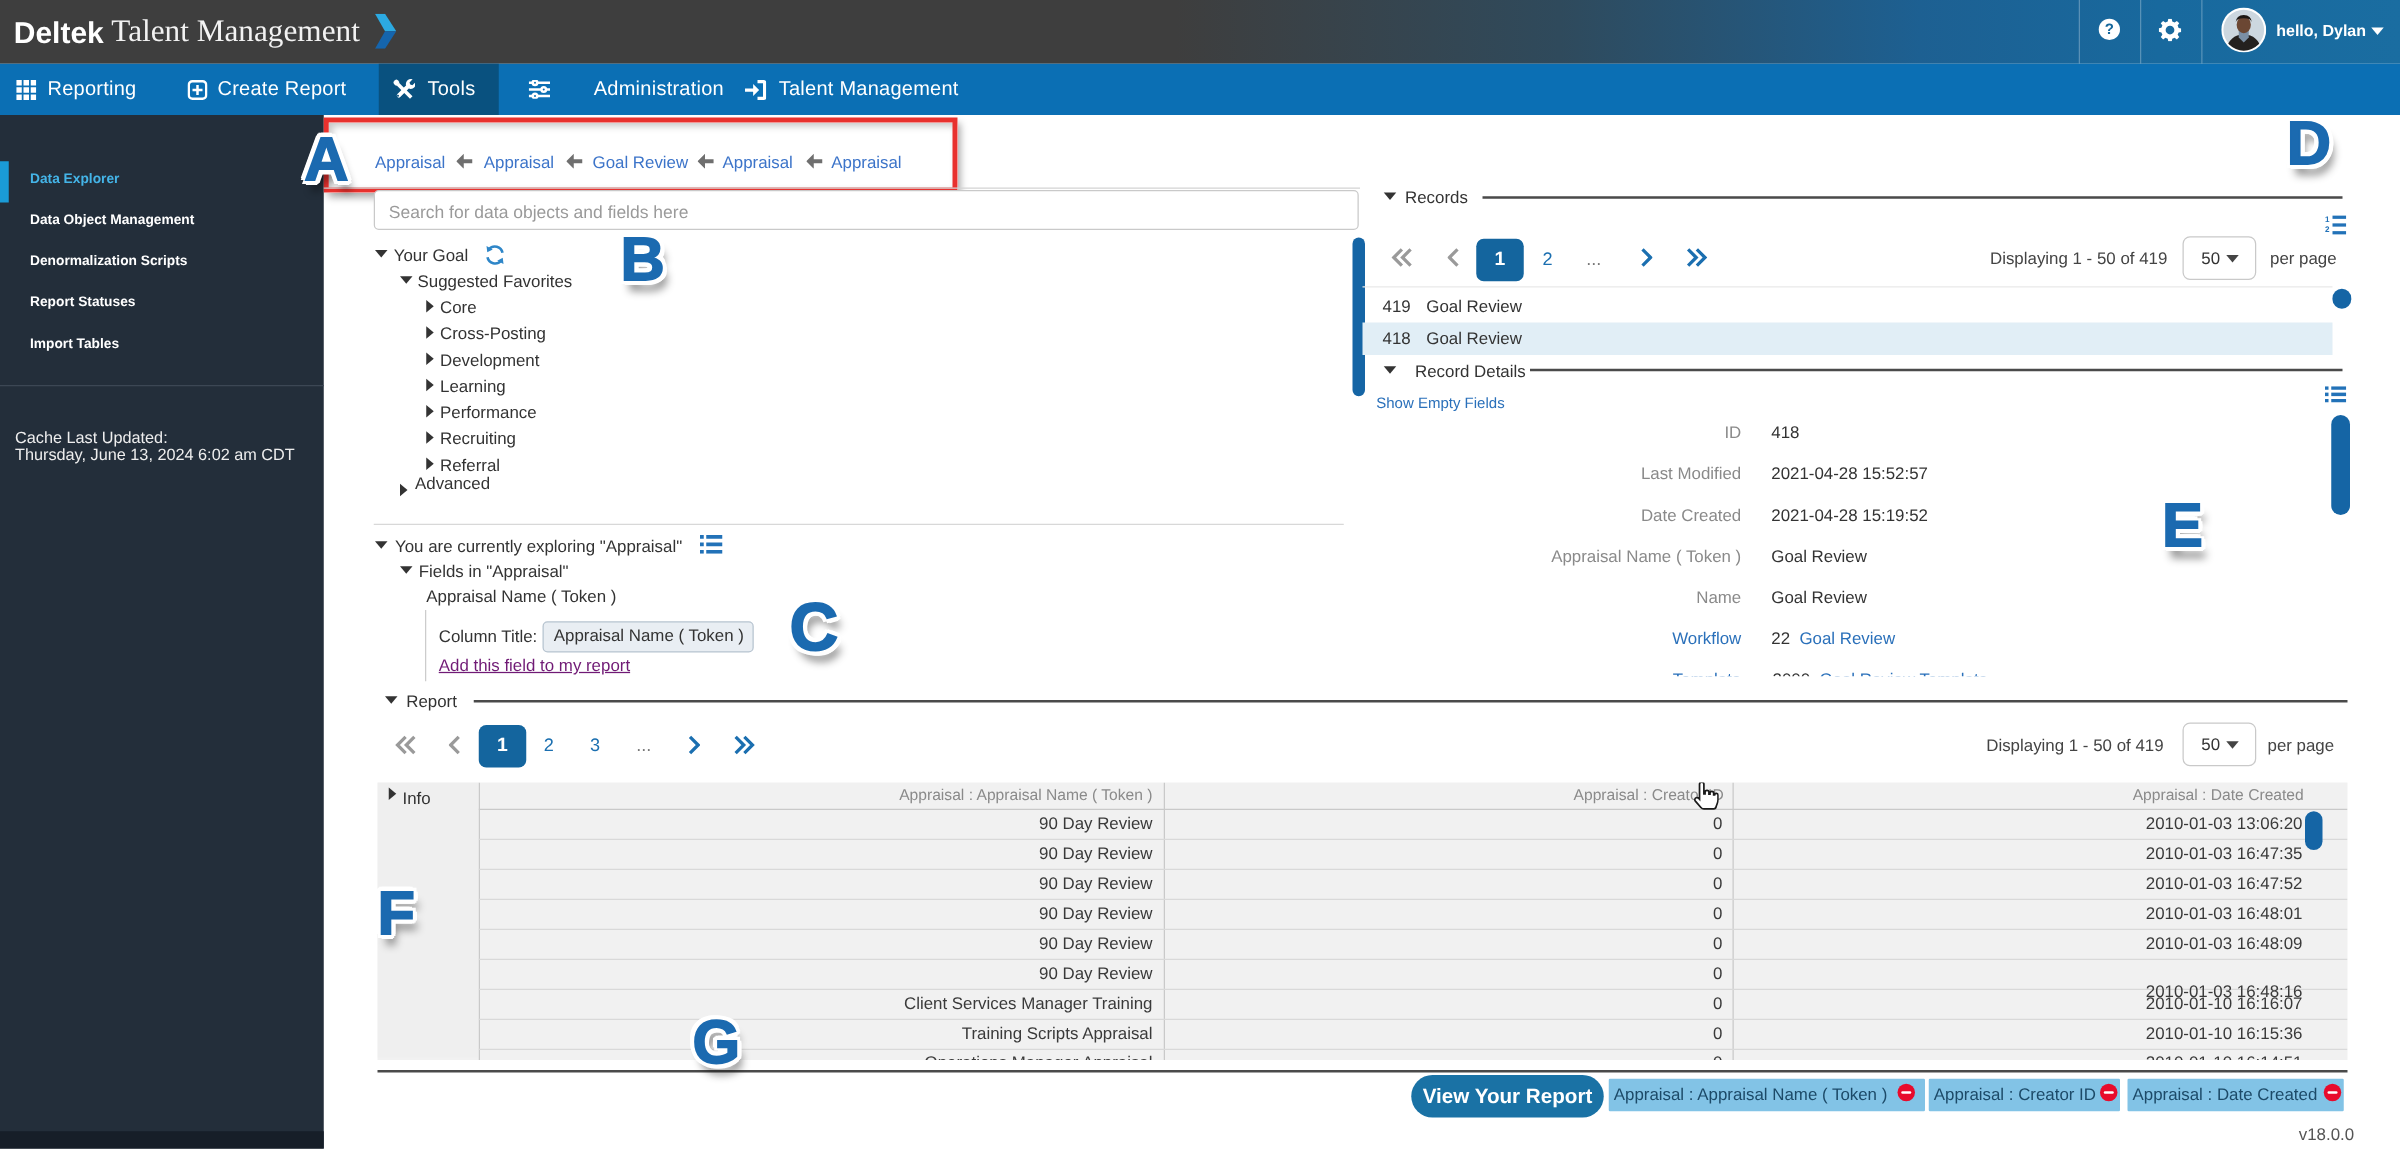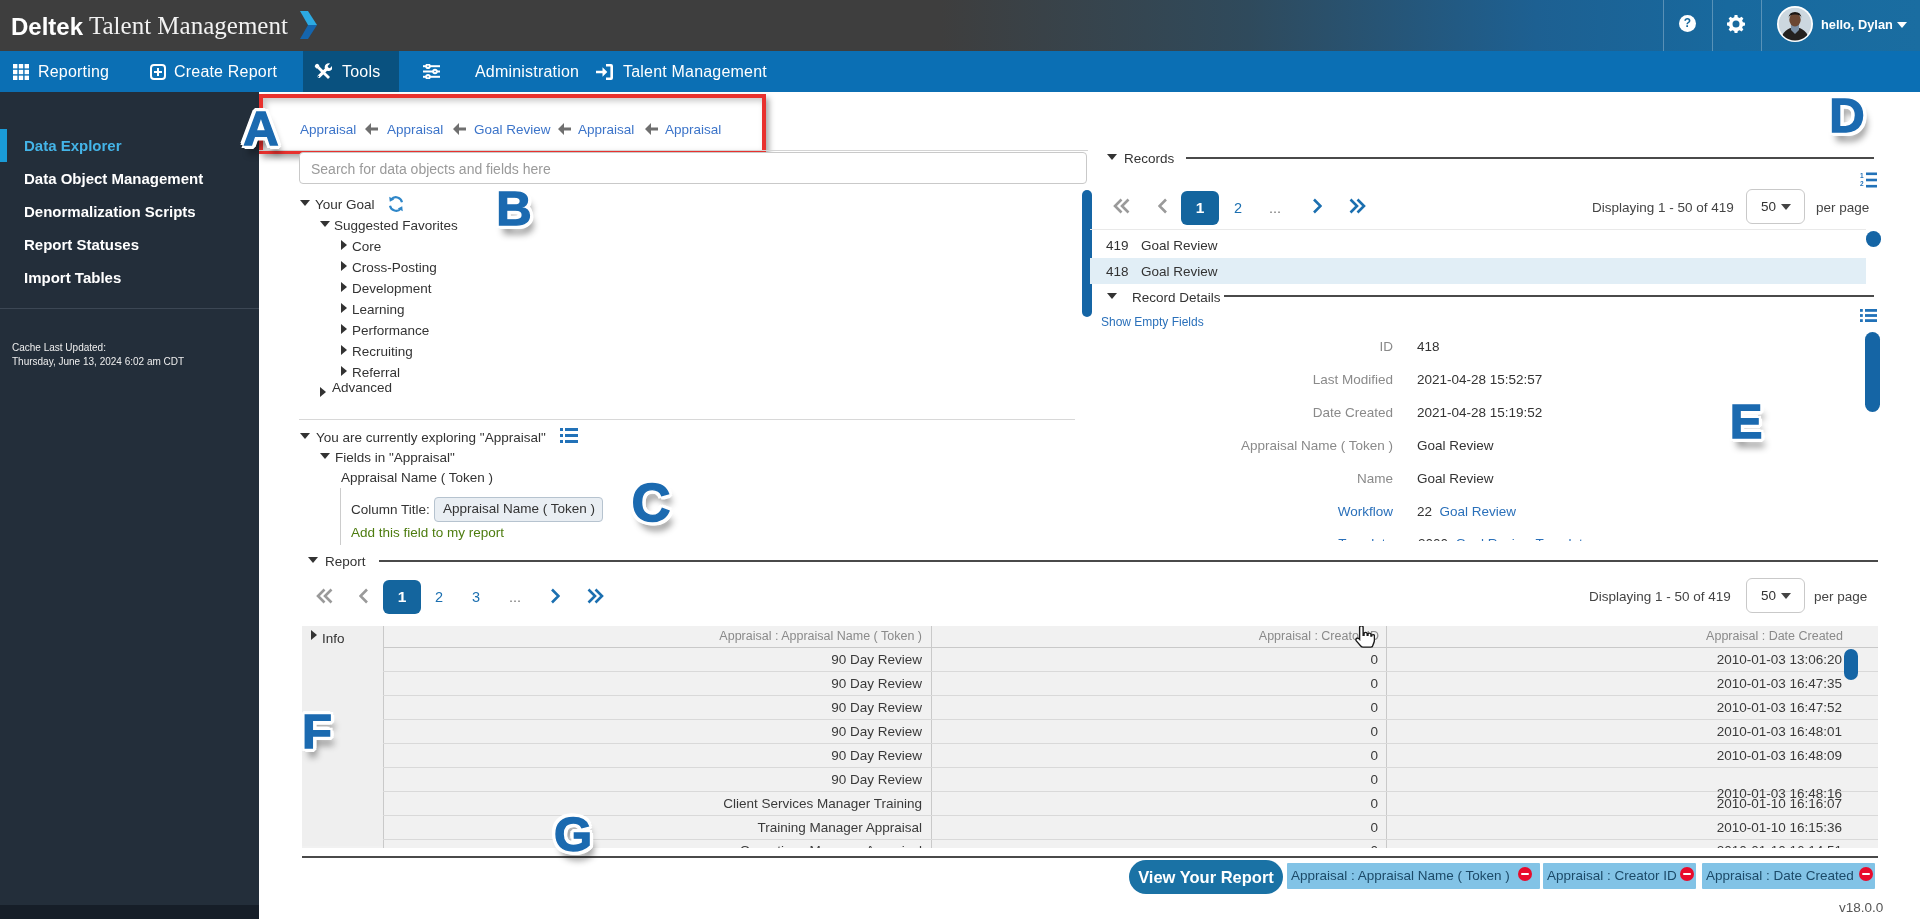--- a/index.html
+++ b/index.html
@@ -16,40 +16,40 @@
 #hello { position:absolute; left:1821px; top:17px; font-size:12.8px; font-weight:600; color:#fff; }
 #hello-caret { position:absolute; left:1897px; top:22px; width:0; height:0; border-left:5px solid transparent; border-right:5px solid transparent; border-top:6px solid #fff; }
 
 #navbar { position:absolute; left:0; top:51px; width:1920px; height:41px; background:#0b6fb4; }
 #tools-tab { position:absolute; left:303px; top:0; width:96px; height:41px; background:#09517f; }
 .navlbl { position:absolute; top:12px; font-size:16px; font-weight:500; color:#fff; letter-spacing:.2px; }
 
 #sidebar { position:absolute; left:0; top:92px; width:259px; height:827px; background:#232e3a; }
 #sidebar .strip { position:absolute; left:0; top:813px; width:259px; height:14px; background:#161e28; }
 #active-bar { position:absolute; left:0; top:37px; width:7px; height:33px; background:#1a9bd7; }
-.snav { position:absolute; left:24px; font-size:15px; font-weight:bold; color:#fff; }
+.snav { position:absolute; left:24px; font-size:11px; font-weight:bold; color:#fff; }
 #sidebar .sdiv { position:absolute; left:0; top:216px; width:259px; height:1px; background:#3c4754; }
-.scache { position:absolute; left:12px; font-size:10px; white-space:nowrap; color:#eee; }
+.scache { position:absolute; left:12px; font-size:13px; white-space:nowrap; color:#eee; }
 
 #redbox { position:absolute; left:259px; top:94px; width:507px; height:60px; border:4px solid #e8312e;
   box-shadow:3px 4px 6px rgba(0,0,0,.35), inset 3px 3px 6px rgba(0,0,0,.22); }
 .note { position:absolute; font-weight:bold; font-size:49px; -webkit-text-stroke:1.4px #1b6ab0; color:#1b6ab0; transform:translate(-50%,-50%); z-index:50;
   text-shadow:-3px -3px 0 #fff,3px -3px 0 #fff,-3px 3px 0 #fff,3px 3px 0 #fff,-4px 0 0 #fff,4px 0 0 #fff,0 -4px 0 #fff,0 4px 0 #fff,-2px -4px 0 #fff,2px 4px 0 #fff,4px 2px 0 #fff,-4px -2px 0 #fff,4px 9px 7px rgba(0,0,0,.45); }
 
 .crumb { position:absolute; top:122px; font-size:13.5px; color:#3c74c9; }
 .carrow { position:absolute; top:123px; }
 #bc-border { position:absolute; left:259px; top:150px; width:829px; height:1px; background:#d4d4d4; }
 
 #search { position:absolute; left:299px; top:152px; width:788px; height:32px; border:1px solid #c9c9c9; border-radius:4px; background:#fff; }
 #search span { position:absolute; left:11px; top:8px; font-size:14px; color:#9a9a9a; }
 
 .cdown { position:absolute; width:0; height:0; border-left:5px solid transparent; border-right:5px solid transparent; border-top:6px solid #333; }
 .cright { position:absolute; width:0; height:0; border-top:5px solid transparent; border-bottom:5px solid transparent; border-left:6px solid #333; }
 .ttxt { position:absolute; font-size:13.5px; color:#333; white-space:nowrap; transform:translateY(-50%); }
-.blue { color:#4d7c0f; }
+.blue { color:#701a75;text-decoration:underline; }
 .panel-line { position:absolute; background:#d8d8d8; }
 
 .sechdr { position:absolute; font-size:13.5px; color:#333; transform:translateY(-50%); }
 .secline { position:absolute; height:2px; background:#4a4a4a; }
 .pgnum { position:absolute; font-size:14.5px; transform:translate(-50%,-50%); }
 .pgactive { position:absolute; width:38px; height:34px; background:#14659e; border-radius:6px; color:#fff; font-size:15.5px; font-weight:bold; text-align:center; line-height:34px; }
 .pblue { color:#1b6fb0; }
 .disp { position:absolute; font-size:13.5px; color:#444; transform:translateY(-50%); white-space:nowrap; }
 .selbox { position:absolute; width:59px; height:35px; border:1px solid #c9c9c9; border-radius:6px; background:#fff; }
 .selbox .v { position:absolute; left:14px; top:9px; font-size:13.5px; color:#333; }
@@ -403,21 +403,21 @@
     <span class="cell" style="left:1540px;top:105px">2010-01-03 16:48:01</span>
   <span class="cell" style="left:620px;top:129px">90 Day Review</span>
     <span class="cell" style="left:1076px;top:129px">0</span>
     <span class="cell" style="left:1540px;top:129px">2010-01-03 16:48:09</span>
   <span class="cell" style="left:620px;top:153px">90 Day Review</span>
     <span class="cell" style="left:1076px;top:153px">0</span>
     <span class="cell" style="left:1540px;top:167px">2010-01-03 16:48:16</span>
   <span class="cell" style="left:620px;top:177px">Client Services Manager Training</span>
     <span class="cell" style="left:1076px;top:177px">0</span>
     <span class="cell" style="left:1540px;top:177px">2010-01-10 16:16:07</span>
-  <span class="cell" style="left:620px;top:201px">Training Manager Appraisal</span>
+  <span class="cell" style="left:620px;top:201px">Training Scripts Appraisal</span>
     <span class="cell" style="left:1076px;top:201px">0</span>
     <span class="cell" style="left:1540px;top:201px">2010-01-10 16:15:36</span>
   <span class="cell" style="left:620px;top:224px">Operations Manager Appraisal</span>
     <span class="cell" style="left:1076px;top:224px">0</span>
     <span class="cell" style="left:1540px;top:224px">2010-01-10 16:14:51</span>
 </div>
 <div class="thumb" style="left:1844px;top:649px;width:14px;height:31px;border-radius:7px"></div>
 <svg class="abs" style="left:1353px;top:626px" width="22" height="24" viewBox="0 0 22 24">
   <path d="M7.2 1.6 a1.9 1.9 0 0 1 3.8 0 V10 h1 V8.6 a1.7 1.7 0 0 1 3.4 0 V10.2 h.9 V9.3 a1.6 1.6 0 0 1 3.2 0 V10.8 h.8 a1.5 1.5 0 0 1 3 .2 V15 c0 3-1.3 4.2-1.6 5.8 -.2 1.2-.9 2.2-2.2 2.2 H11 c-1 0-1.9-.5-2.6-1.3 L3.6 16.2 c-.9-1.1-.5-2.5 .7-2.9 .9-.3 1.9 .1 2.9 1.2 V1.6Z" fill="#fff" stroke="#1a1a1a" stroke-width="1.5" transform="scale(0.92)"></path>
 </svg>

